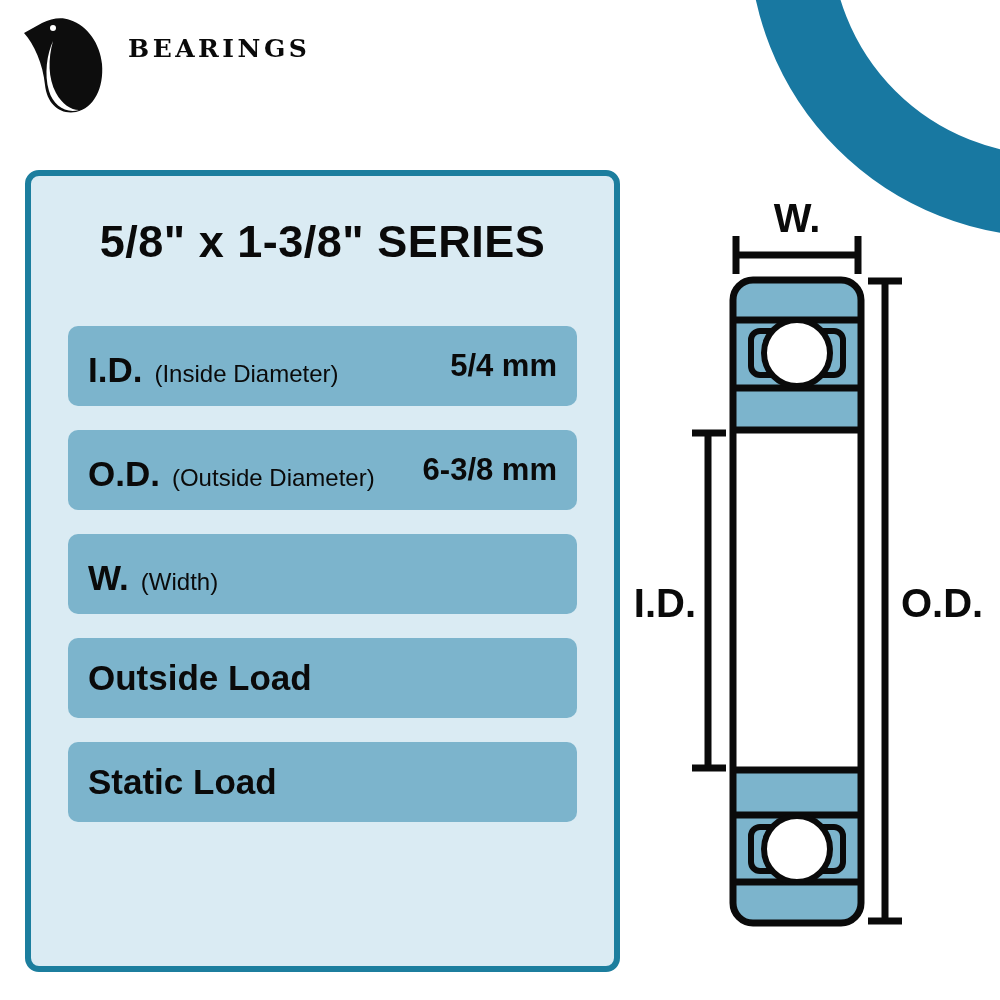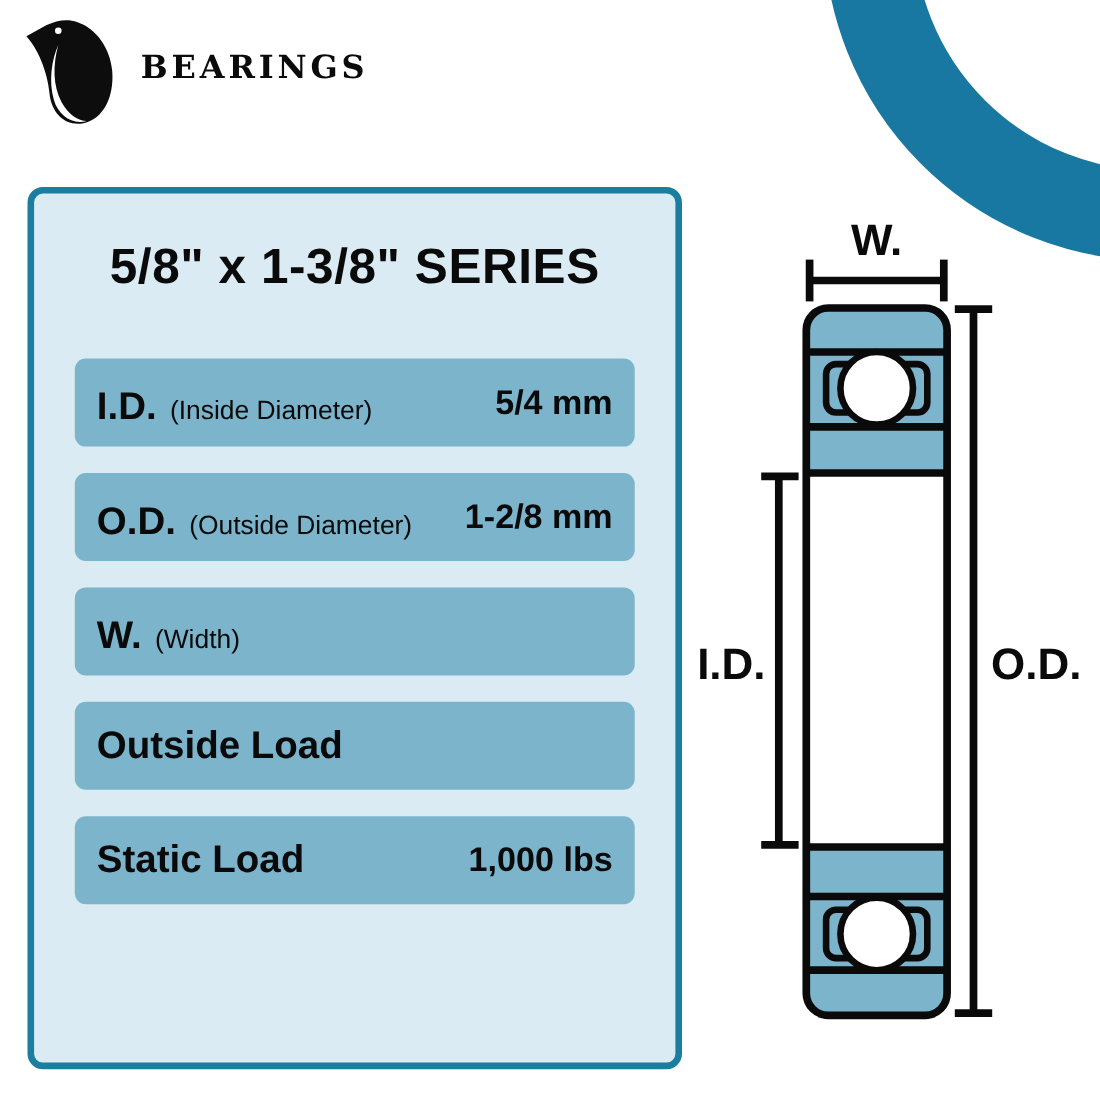--- a/index.html
+++ b/index.html
@@ -9,21 +9,21 @@
   }
 
   
   .arc-svg{position:absolute;left:620px;top:0;width:380px;height:300px;}
 
   
   .logo{position:absolute;left:22px;top:14px;display:flex;align-items:flex-start;}
   .penguin{width:92px;height:102px;}
   .logo-text{margin-left:14px;margin-top:10px;font-family:"DejaVu Serif", serif;font-weight:bold;}
   .logo-name{font-size:57px;line-height:0.92;letter-spacing:4px;}
-  .logo-sub{font-size:29px;letter-spacing:3.5px;margin-top:20px;}
+  .logo-sub{font-size:25px;letter-spacing:3.5px;margin-top:10px;}
 
   
   .panel{
     position:absolute;left:25px;top:170px;width:595px;height:802px;box-sizing:border-box;
     background:#daebf3;border:6px solid #1c7e9e;border-radius:14px;
   }
   .panel-title{
     text-align:center;padding-top:40px;font-size:45px;font-weight:800;
     line-height:1.15;letter-spacing:0.5px;color:#0a0a0a;
   }
@@ -69,42 +69,41 @@
         <span class="spec-sublabel">(Inside Diameter)</span>
       </div>
       <span class="spec-value">5/4 mm</span>
     </div>
 
     <div class="spec-row">
       <div class="spec-left">
         <span class="spec-label">O.D.</span>
         <span class="spec-sublabel">(Outside Diameter)</span>
       </div>
-      <span class="spec-value">1-2/8 mm</span>
+      <span class="spec-value">6-3/8 mm</span>
     </div>
 
     <div class="spec-row">
       <div class="spec-left">
         <span class="spec-label">W.</span>
         <span class="spec-sublabel">(Width)</span>
       </div>
     </div>
 
 
     <div class="spec-row">
       <div class="spec-left">
         <span class="spec-label">Outside Load</span>
       </div>
     </div>
 
     <div class="spec-row">
       <div class="spec-left">
         <span class="spec-label">Static Load</span>
       </div>
-      <span class="spec-value">1,000 lbs</span>
     </div>
 
   </div>
 </div>
 
 <svg class="diagram-svg" viewBox="620 180 380 820">
   <defs>
     <clipPath id="bodyClip">
       <rect x="733" y="280" width="128" height="643" rx="20"></rect>
     </clipPath>

